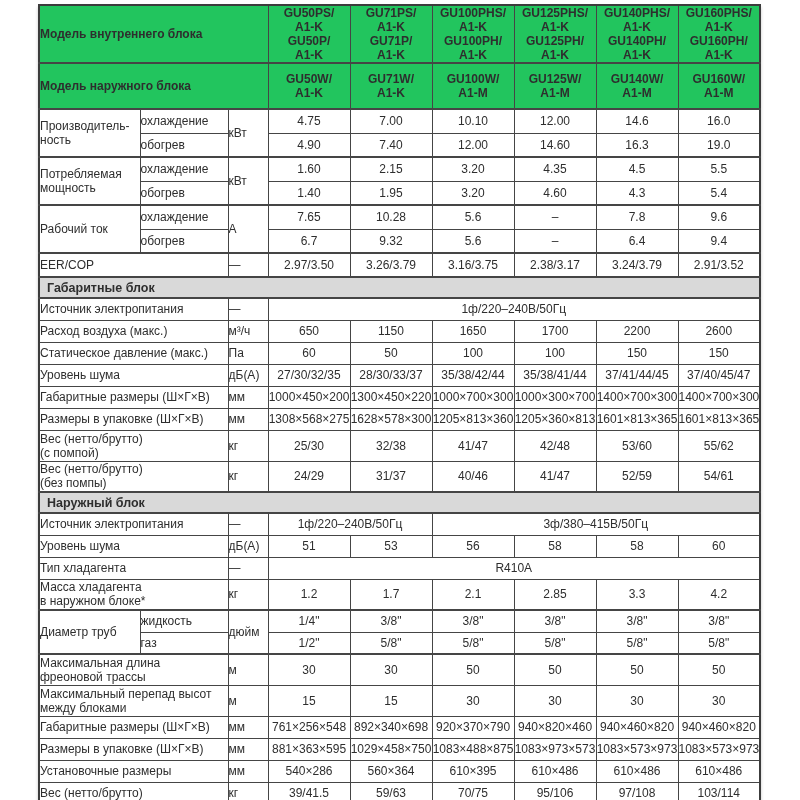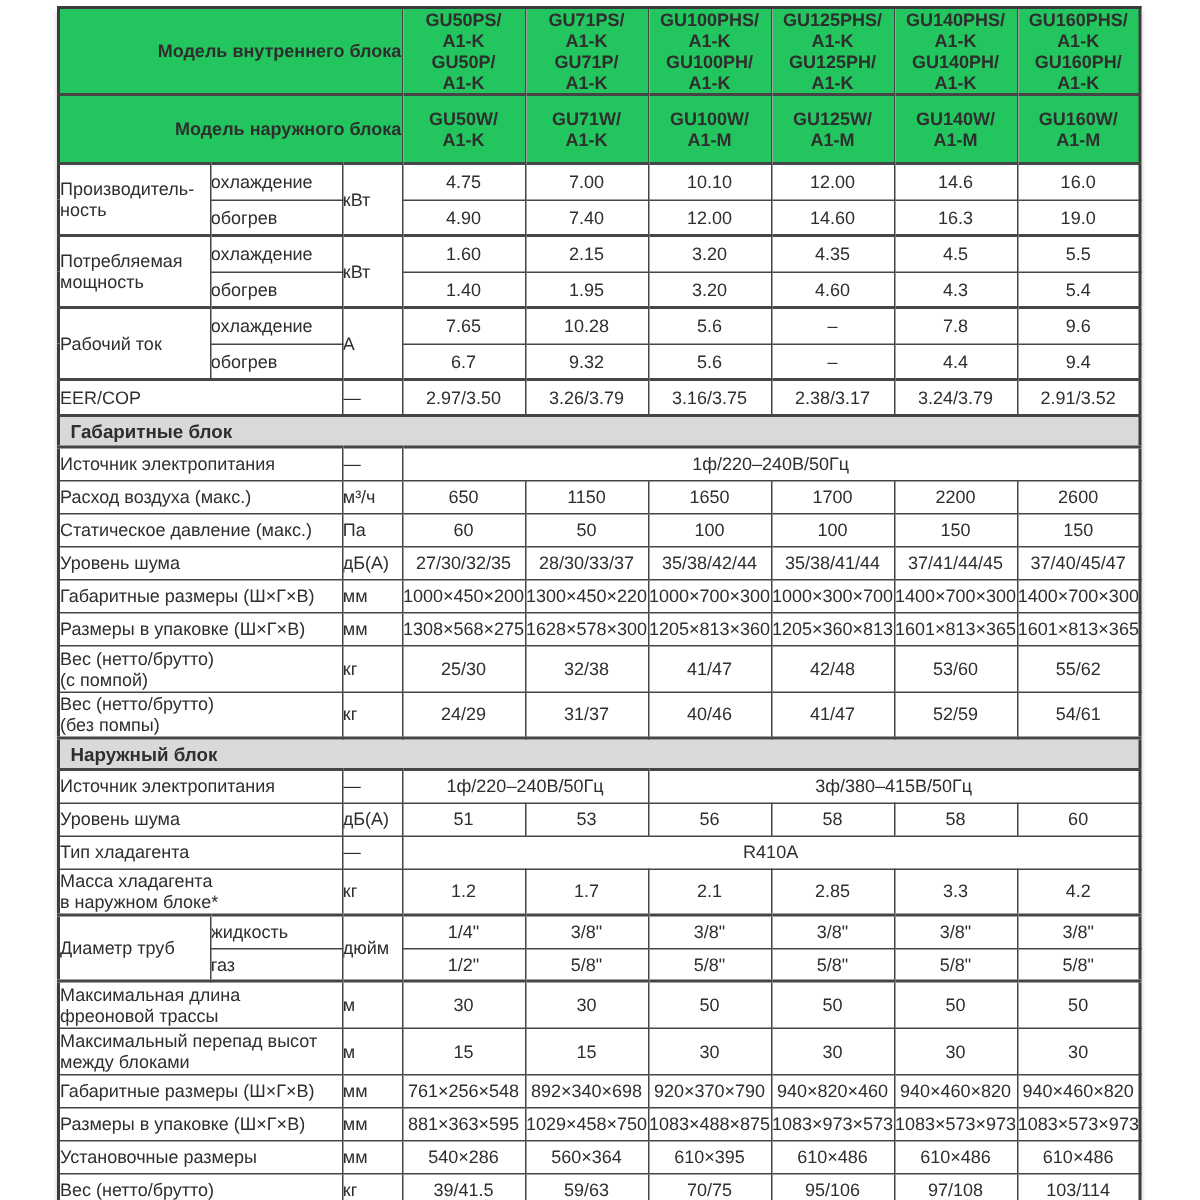--- a/index.html
+++ b/index.html
@@ -7,21 +7,21 @@
         padding:4px 0 0 38px;font-family:"Liberation Sans",sans-serif;color:#2e2e2e;}
   table.spec{border-collapse:collapse;table-layout:fixed;width:721px;
              box-shadow:0 3px 3px rgba(0,0,0,.22);background:#fff;}
   table.spec td{border:1px solid #454545;padding:0;vertical-align:middle;
                 font-size:12px;line-height:14px;overflow:hidden;}
   table.spec{border:2px solid #3c3c3c;}
   tr.gs td{border-top-width:2px;}
   
   tr.h1{height:56px;} tr.h2{height:46px;margin-top:12px;}
   tr.h1 td,tr.h2 td{background:#22c55e;font-weight:bold;}
-  td.lblhdr{font-size:13px;padding-left:7px;text-align:right;}
+  td.lblhdr{font-size:13px;padding-left:7px;}
   td.model{text-align:center;font-size:11.5px;line-height:13px;white-space:pre-line;}
   
   tr.section{height:21px;}
   tr.section td{background:#d9d9d9;font-weight:bold;font-size:12.5px;padding-left:7px;}
   
   tr.r{height:22px;margin-top:16px;} tr.rt{height:24px;padding-left:36px;} tr.r2{height:31px;}
   td.name,td.lbl{padding-left:7px;white-space:pre-line;}
   td.sub{padding-left:7px;}
   td.unit{padding-left:6px;}
   td.val{text-align:center;}
@@ -142,21 +142,21 @@
   <td class="val">–</td>
   <td class="val">7.8</td>
   <td class="val">9.6</td>
 </tr>
 <tr class="rt">
   <td class="sub">обогрев</td>
   <td class="val">6.7</td>
   <td class="val">9.32</td>
   <td class="val">5.6</td>
   <td class="val">–</td>
-  <td class="val">4.4</td>
+  <td class="val">6.4</td>
   <td class="val">9.4</td>
 </tr>
 
 <tr class="rt gs">
   <td class="lbl" colspan="2">EER/COP</td>
   <td class="unit">—</td>
   <td class="val">2.97/3.50</td>
   <td class="val">3.26/3.79</td>
   <td class="val">3.16/3.75</td>
   <td class="val">2.38/3.17</td>

